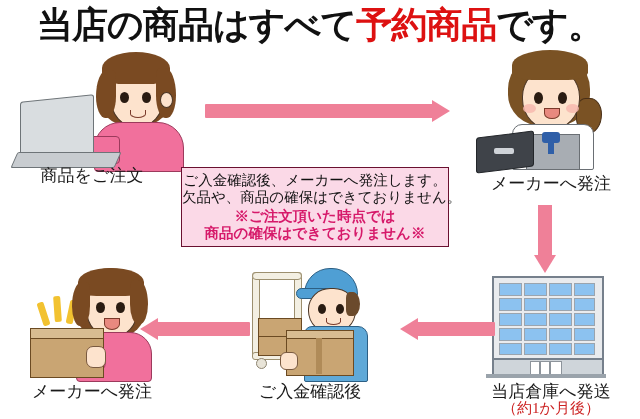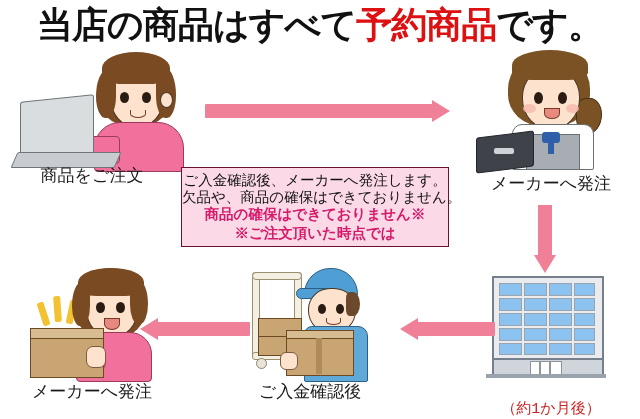--- a/index.html
+++ b/index.html
@@ -158,22 +158,22 @@
     <div style="position:absolute;left:70px;top:90px;width:6px;height:14px;background:#2f5fa8;"></div>
 
     <div style="position:absolute;left:-2px;top:84px;width:56px;height:34px;background:#3f4349;border:1.5px solid #23262a;border-radius:3px;transform:skewY(-7deg);"></div>
     <div style="position:absolute;left:16px;top:98px;width:20px;height:6px;background:#cfd3d8;border-radius:2px;"></div>
   </div>
   <div class="steplabel" style="left:462px;top:172px;width:178px;">メーカーへ発注</div>
 
   <div class="notice">
     <div class="ln n1">ご入金確認後、メーカーへ発注します。</div>
     <div class="ln n1">欠品や、商品の確保はできておりません。</div>
+    <div class="ln n2" style="margin-top:2px;">※ご注文頂いた時点では</div>
     <div class="ln n2">商品の確保はできておりません※</div>
-    <div class="ln n2" style="margin-top:2px;">※ご注文頂いた時点では</div>
   </div>
 
   <div class="arrowV" style="left:534px;top:205px;height:68px;">
     <div class="shaft" style="top:0;height:52px;"></div>
     <div class="head"></div>
   </div>
 
   <div class="illu" style="left:486px;top:276px;width:120px;height:104px;">
     <div class="bld-body" style="left:6px;top:0px;width:108px;height:82px;"></div>
 
@@ -201,21 +201,22 @@
     <div class="win" style="left:38px;top:67px;width:21px;height:10px;"></div>
     <div class="win" style="left:63px;top:67px;width:21px;height:10px;"></div>
     <div class="win" style="left:88px;top:67px;width:19px;height:10px;"></div>
 
     <div class="bld-base" style="left:6px;top:82px;width:108px;height:16px;"></div>
     <div class="bld-door" style="left:44px;top:85px;width:30px;height:13px;"></div>
     <div style="position:absolute;left:53px;top:85px;width:1.5px;height:13px;background:#8d949b;"></div>
     <div style="position:absolute;left:63px;top:85px;width:1.5px;height:13px;background:#8d949b;"></div>
     <div class="bld-ground" style="left:0px;top:98px;width:120px;height:4px;"></div>
   </div>
-  <div class="sublabel" style="left:462px;top:399px;width:178px;font-family:Liberation Mono, monospace;">（約1か月後）</div>
+  <div class="steplabel" style="left:462px;top:380px;width:178px;">当店倉庫へ発送</div>
+  <div class="sublabel" style="left:462px;top:399px;width:178px;">（約1か月後）</div>
 
   <div class="arrowH left" style="left:400px;top:318px;width:95px;">
     <div class="shaft" style="left:17px;width:78px;"></div>
     <div class="head"></div>
   </div>
 
   <div class="illu" style="left:252px;top:268px;width:150px;height:112px;">
 
     <div class="cart-bar" style="left:0px;top:4px;width:6px;height:84px;"></div>
     <div class="cart-bar" style="left:42px;top:4px;width:6px;height:84px;"></div>

